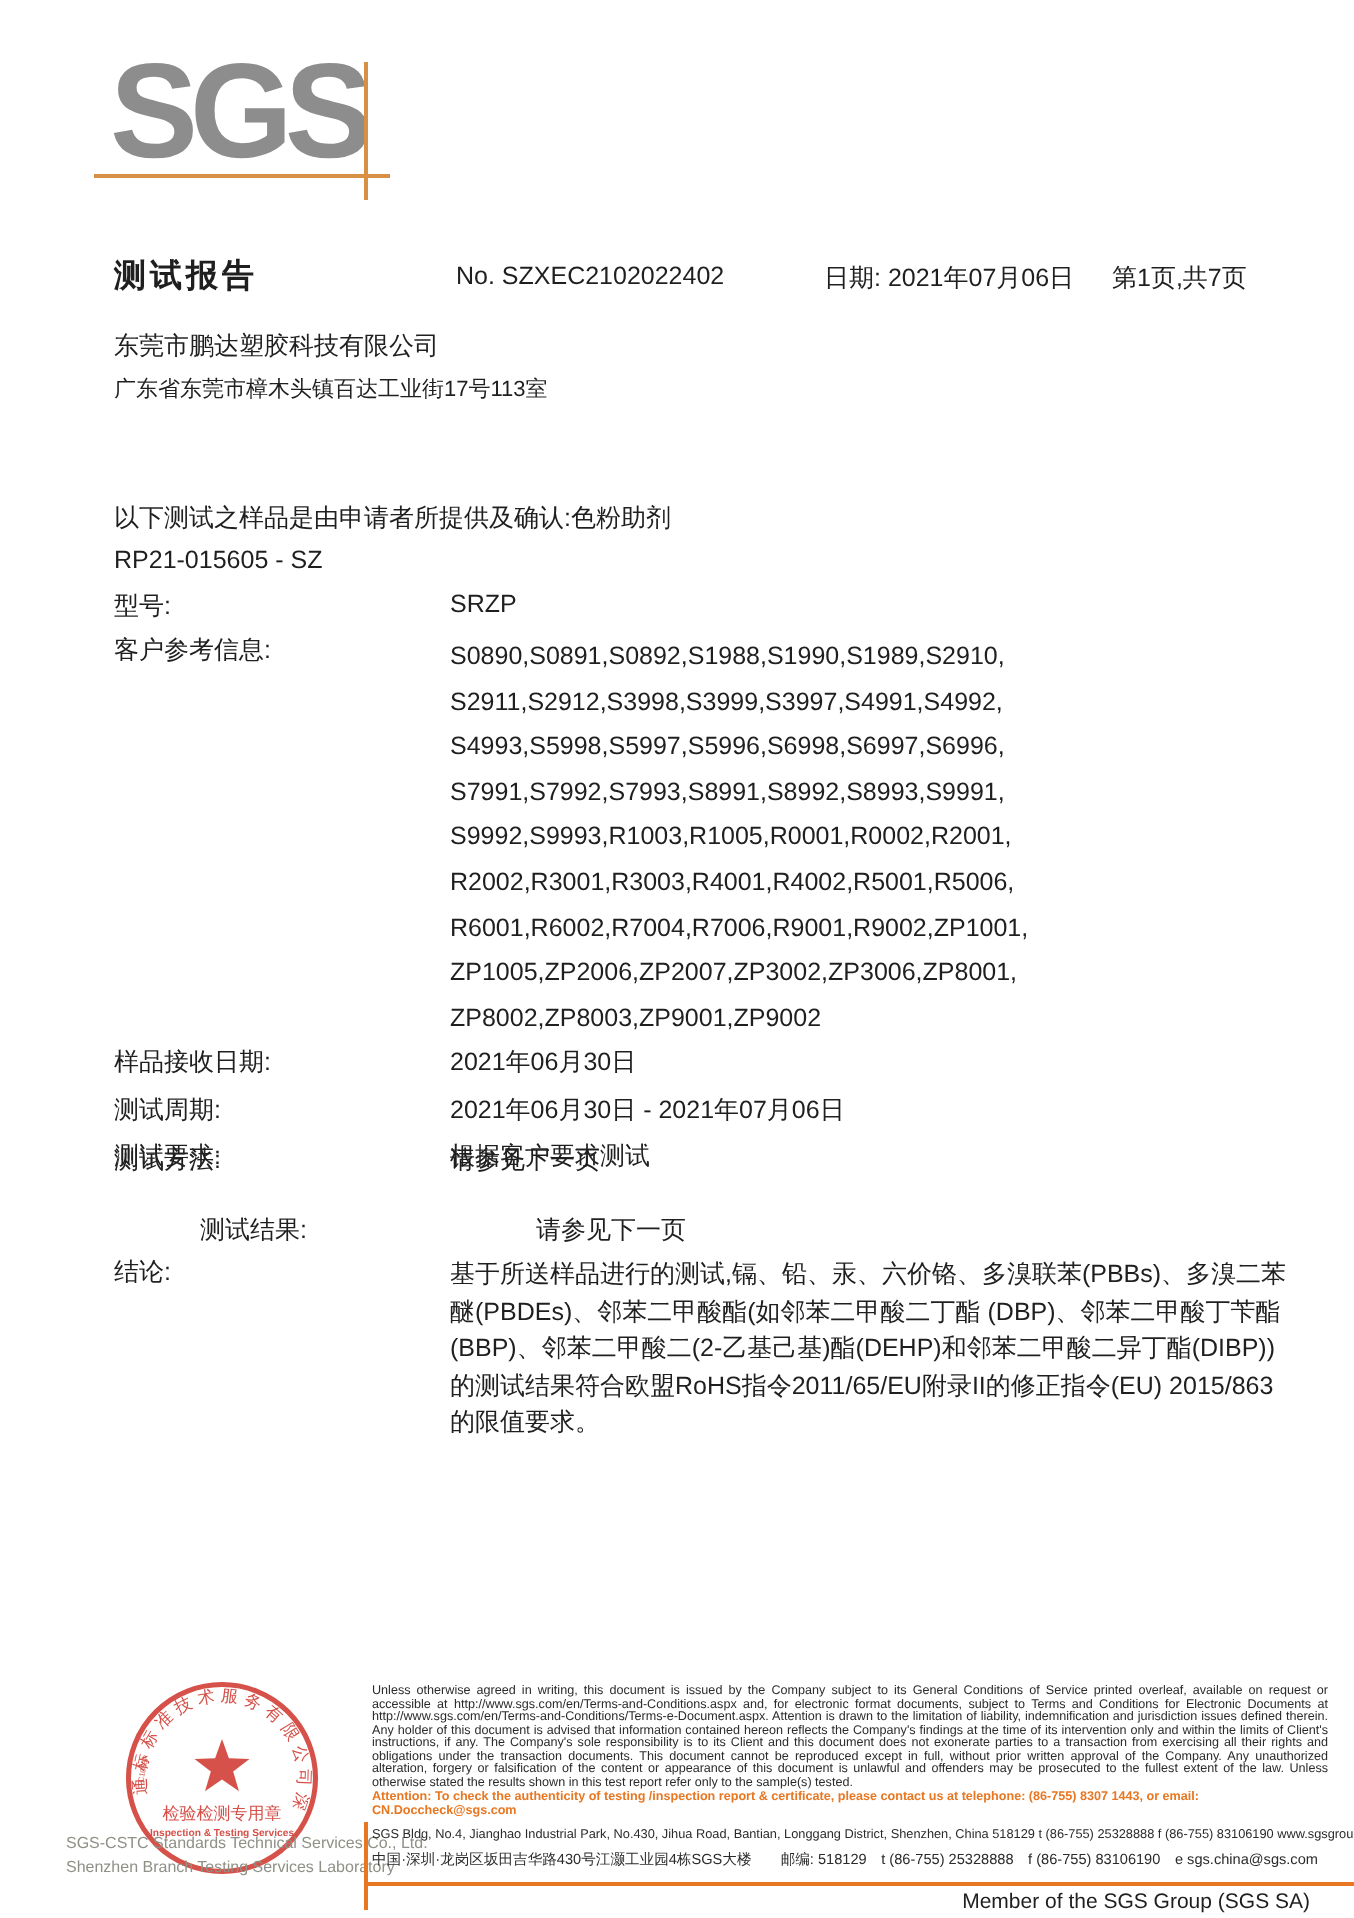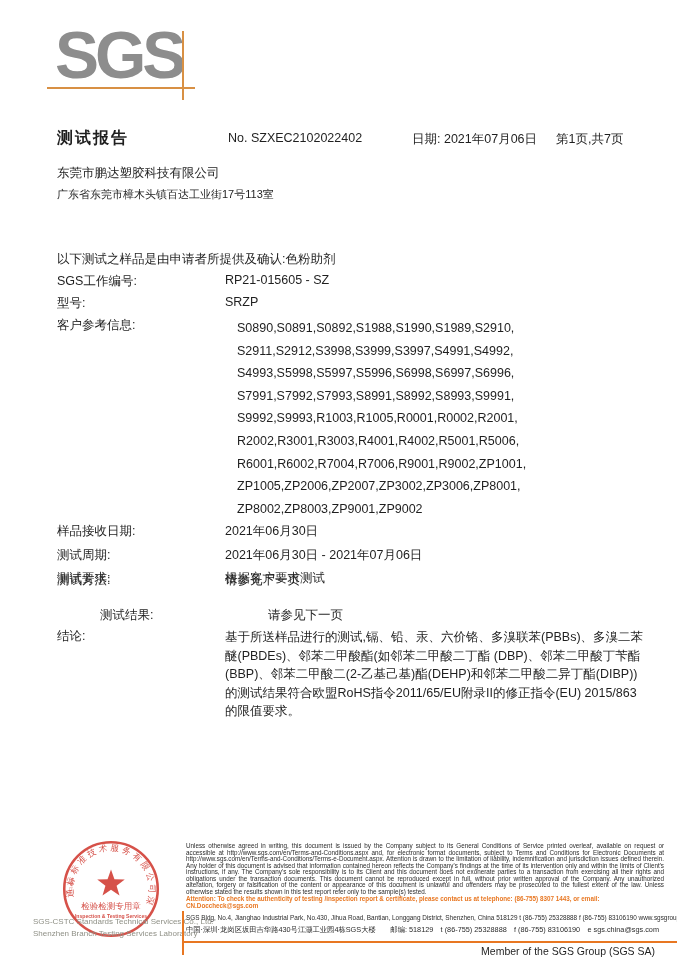--- a/index.html
+++ b/index.html
@@ -22,21 +22,21 @@
   .report-date { position:absolute; left:412px; top:3px; font-size:12.5px; }
   .report-page { position:absolute; left:556px; top:3px; font-size:12.5px; }
   
   .applicant-name    { position:absolute; left:57px; top:165px; font-size:12.5px; }
   .applicant-address { position:absolute; left:57px; top:187px; font-size:11px; }
   .sample-statement  { position:absolute; left:57px; top:251px; font-size:12.5px; }
   
   .row { position:absolute; left:57px; display:flex; font-size:12.5px; }
   .row .lbl { width:168px; flex:none; }
   .row .val { width:423px; }
-  .val.pre  { white-space:pre-line; line-height:22.6px;margin-left:12px; }
+  .val.pre  { white-space:pre-line; line-height:22.6px; }
   .val.para { line-height:18.5px; }
   .r0 { top:273px; } .r1 { top:295px; } .r2 { top:317px; }
   .r3 { top:523px; } .r4 { top:547px; } .r5 { top:570px; }
   .r6 { top:572px; } .r7 { top:607px;margin-left:43px; } .r8 { top:628px;justify-content:flex-end; }
   
   .seal { position:absolute; left:60px; top:838px; width:102px; height:102px; }
   .seal-company { position:absolute; left:33px; top:916px; font-size:8px; color:#8f9086; line-height:12px; }
   .footer-right { position:absolute; left:186px; top:843px; width:478px; }
   .legal {
     font-size:6.3px; line-height:6.55px; color:#2b2b2b;
@@ -66,21 +66,20 @@
     <span class="report-date">日期: 2021年07月06日</span>
     <span class="report-page">第1页,共7页</span>
   </div>
 
   <div class="applicant-name">东莞市鹏达塑胶科技有限公司</div>
   <div class="applicant-address">广东省东莞市樟木头镇百达工业街17号113室</div>
 
   <div class="sample-statement">以下测试之样品是由申请者所提供及确认:色粉助剂</div>
 
   <div class="row r0">
-    <span class="lbl">SGS工作编号:</span>
     <span class="val">RP21-015605 - SZ</span>
   </div>
   <div class="row r1">
     <span class="lbl">型号:</span>
     <span class="val">SRZP</span>
   </div>
   <div class="row r2">
     <span class="lbl">客户参考信息:</span>
     <span class="val pre">S0890,S0891,S0892,S1988,S1990,S1989,S2910,
 S2911,S2912,S3998,S3999,S3997,S4991,S4992,

